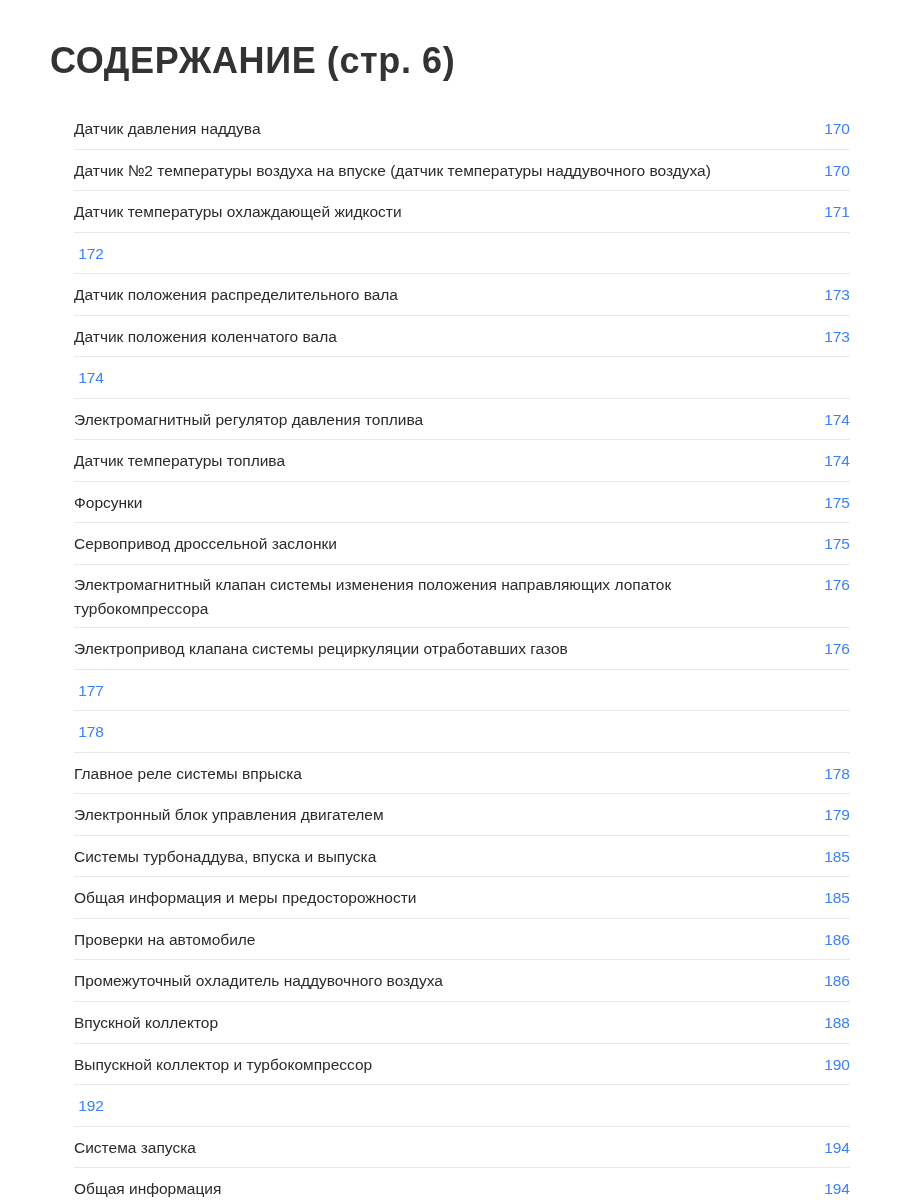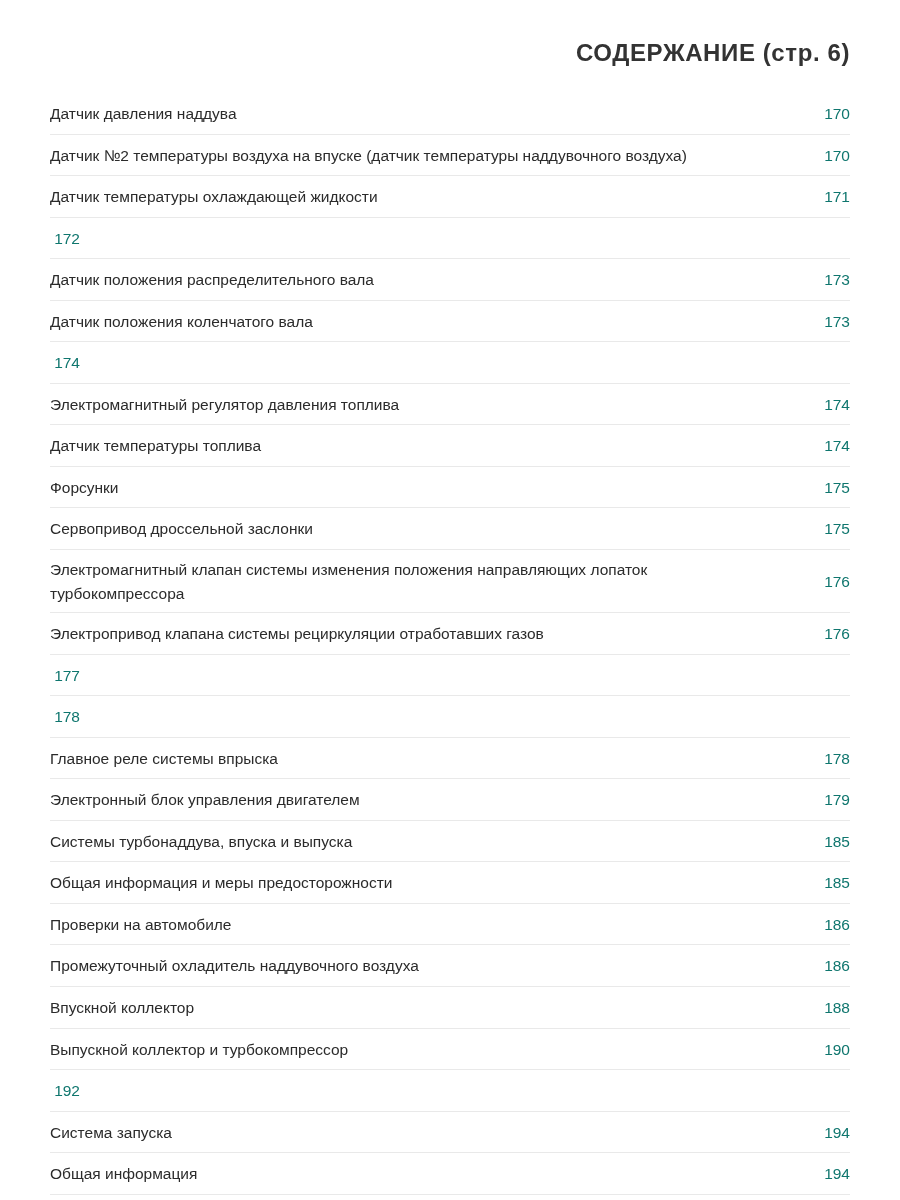--- a/index.html
+++ b/index.html
@@ -22,70 +22,71 @@
     height: 1200px;
     box-sizing: border-box;
     background: #ffffff;
     display: flex;
     flex-direction: column;
   }
 
   
   .doc-title {
     margin: 0;
-    padding: 38px 50px 0 50px;
-    font-size: 24px;
+    padding: 38px 80px 0 50px;
+    font-size: 36px;
     font-weight: bold;
     letter-spacing: 0.6px;
-    text-align: right;
+    text-align: left;
     color: #333333;
     line-height: 1.25;
   }
 
   .title-rule {
     margin: 25px 50px 0 50px;
     height: 2px;
     background: #c9c9c9;
   }
 
   
   .toc {
     margin: 0;
     padding: 0 50px;
     list-style: none;
     flex: 0 0 auto;
   }
 
   .toc-row {
     display: flex;
-    align-items: center;
+    align-items: flex-start;
     justify-content: space-between;
     gap: 18px;
     border-bottom: 1px solid #e9e9e9;
     padding: 9px 0 8px 0;
     min-height: 16px;
+    margin-left: 24px;
   }
 
   .toc-row.two-line {
     padding: 8px 0 7px 0;
     gap: 32px;
   }
 
   .toc-title {
     font-size: 15.5px;
     line-height: 1.52;
     color: #2b2b2b;
     max-width: 700px;
     word-wrap: break-word;
   }
 
   .toc-page {
     font-size: 15.5px;
     line-height: 1.52;
-    color: #0f766e;
+    color: #3b82f6;
     white-space: nowrap;
     flex: 0 0 auto;
     text-align: right;
     min-width: 30px;
   }
 </style>
 </head>
 <body>
 
 <div class="page">

